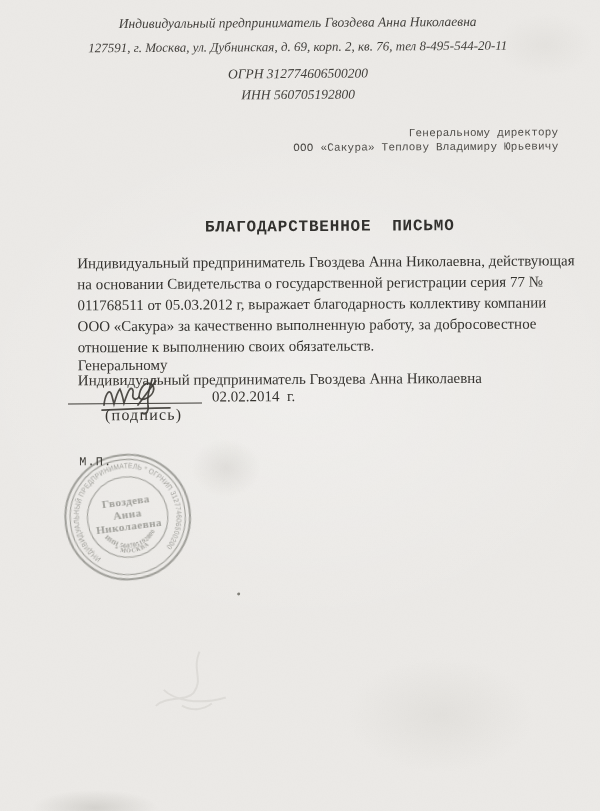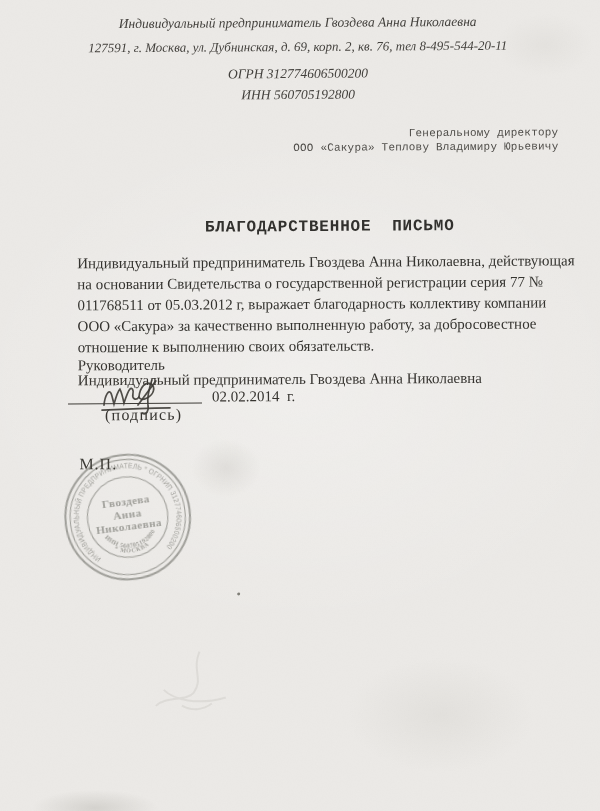--- a/index.html
+++ b/index.html
@@ -58,21 +58,21 @@
   
   .role        { position: absolute; left: 78px; top: 356px; font-size: 15px; }
   .signer-name { position: absolute; left: 78px; top: 371px; font-size: 15px; }
   .sig-line    { position: absolute; left: 68px; top: 388px; width: 134px; height: 14px;
                  border-bottom: 1.5px solid #3c3a35; }
   .date        { position: absolute; left: 212px; top: 388px; font-size: 15px; white-space: pre; }
   .caption     { position: absolute; left: 105px; top: 405px; font-size: 16px; letter-spacing: 1.2px; }
   .sig         { position: absolute; left: 92px; top: 376px; }
   .sig path    { fill: none; stroke: #3b3934; stroke-width: 1.7; stroke-linecap: round; opacity: 0.9; }
 
-  .mp { position: absolute; left: 79px; top: 454px; font-size: 16px; letter-spacing: 1px; color: #3a3833; }
+  .mp { position: absolute; left: 79px; top: 454px; font-size: 12px; letter-spacing: 1px; color: #3a3833; font-family: Liberation Mono, monospace; }
 
   
   .stamp { position: absolute; left: 60px; top: 449px; width: 134px; height: 134px; }
   .stamp circle { fill: none; stroke: var(--stamp-ink, #8f8f89); }
   .stamp text { fill: var(--stamp-ink, #8f8f89); }
   .ring-t { font-family: "Liberation Sans", sans-serif; font-size: 11px; letter-spacing: 0.4px; }
   .cname  { font-family: "Liberation Serif", serif; font-weight: bold; font-size: 17px;
             letter-spacing: 0.5px; text-anchor: middle; }
   .inn-t  { font-family: "Liberation Serif", serif; font-weight: bold; font-size: 9.5px; letter-spacing: 0.5px; }
   .city-t { font-family: "Liberation Serif", serif; font-weight: bold; font-size: 9px; letter-spacing: 1px; }
@@ -101,21 +101,21 @@
     </div>
 
     <div class="title">БЛАГОДАРСТВЕННОЕ  ПИСЬМО</div>
 
     <div class="body-text">Индивидуальный предприниматель Гвоздева Анна Николаевна, действующая
 на основании Свидетельства о государственной регистрации серия 77 №
 011768511 от 05.03.2012 г, выражает благодарность коллективу компании
 ООО «Сакура» за качественно выполненную работу, за добросовестное
 отношение к выполнению своих обязательств.</div>
 
-    <div class="role">Руководитель</div>
+    <div class="role">Генеральному</div>
     <div class="signer-name">Индивидуальный предприниматель Гвоздева Анна Николаевна</div>
     <div class="sig-line"></div>
     <div class="date">02.02.2014  г.</div>
     <div class="caption">(подпись)</div>
 
     <svg class="sig" width="100" height="46" viewBox="0 0 100 46" aria-hidden="true">
       <path d="M12 28 C13 18 17 12 19 16 C20 18 21 23 22 27 C24 20 26 14 28 12 C30 16 31 21 32 26 C34 20 36 14 38 12 C40 10 42 13 41 17 C40 22 44 24 47 20"></path>
       <path d="M47 20 C48 10 54 4 59 7 C64 10 62 18 55 21 C51 23 48 23 47 20"></path>
       <path d="M60 3 C57 12 55 20 56 28 C57 34 54 39 50 36"></path>
       <path d="M64 4 L46 28"></path>

